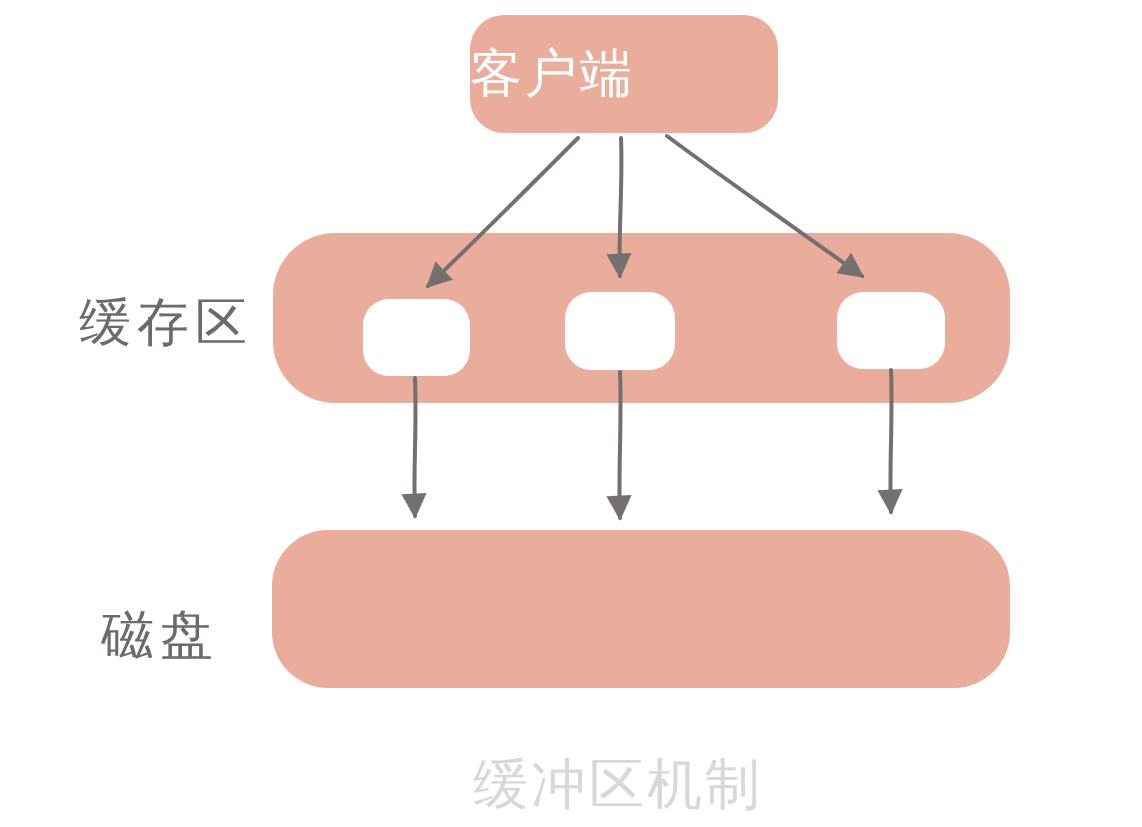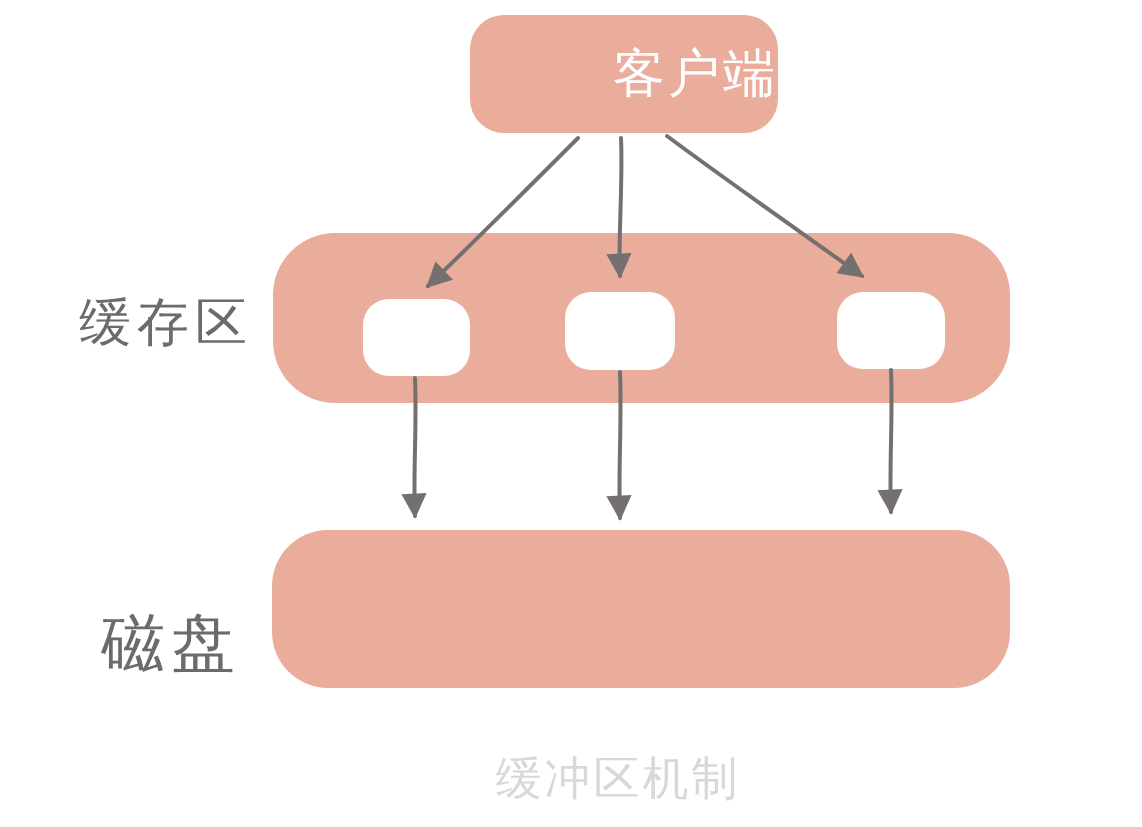--- a/index.html
+++ b/index.html
@@ -26,21 +26,21 @@
 
   
   .client-box {
     position: absolute;
     left: 470px; top: 15px;
     width: 308px; height: 118px;
     background: var(--node-fill);
     border-radius: 34px;
     display: flex;
     align-items: center;
-    justify-content: flex-end;
+    justify-content: flex-start;
   }
   .client-box .node-label {
     color: var(--node-text);
     font-size: 52px;
     letter-spacing: 3px;
     font-weight: 500;
   }
 
   
   .buffer-bar {
@@ -72,29 +72,29 @@
 
   
   .side-label {
     position: absolute;
     color: var(--side-label);
     font-weight: 500;
     white-space: nowrap;
     margin-left: 21px;
   }
   .buffer-label { left: 58px; top: 288px; font-size: 52px; letter-spacing: 6px; }
-  .disk-label   { left: 80px; top: 600px; font-size: 64px; letter-spacing: 6px; }
+  .disk-label   { left: 80px; top: 600px; font-size: 53px; letter-spacing: 6px; }
 
   
   .caption {
     position: absolute;
     left: 618px; top: 748px;
     transform: translateX(-50%);
     color: var(--caption);
-    font-size: 46px;
+    font-size: 55px;
     letter-spacing: 3px;
     white-space: nowrap;
   }
 
   
   .arrows {
     position: absolute;
     left: 0; top: 0;
     width: 1142px; height: 827px;
     pointer-events: none;

